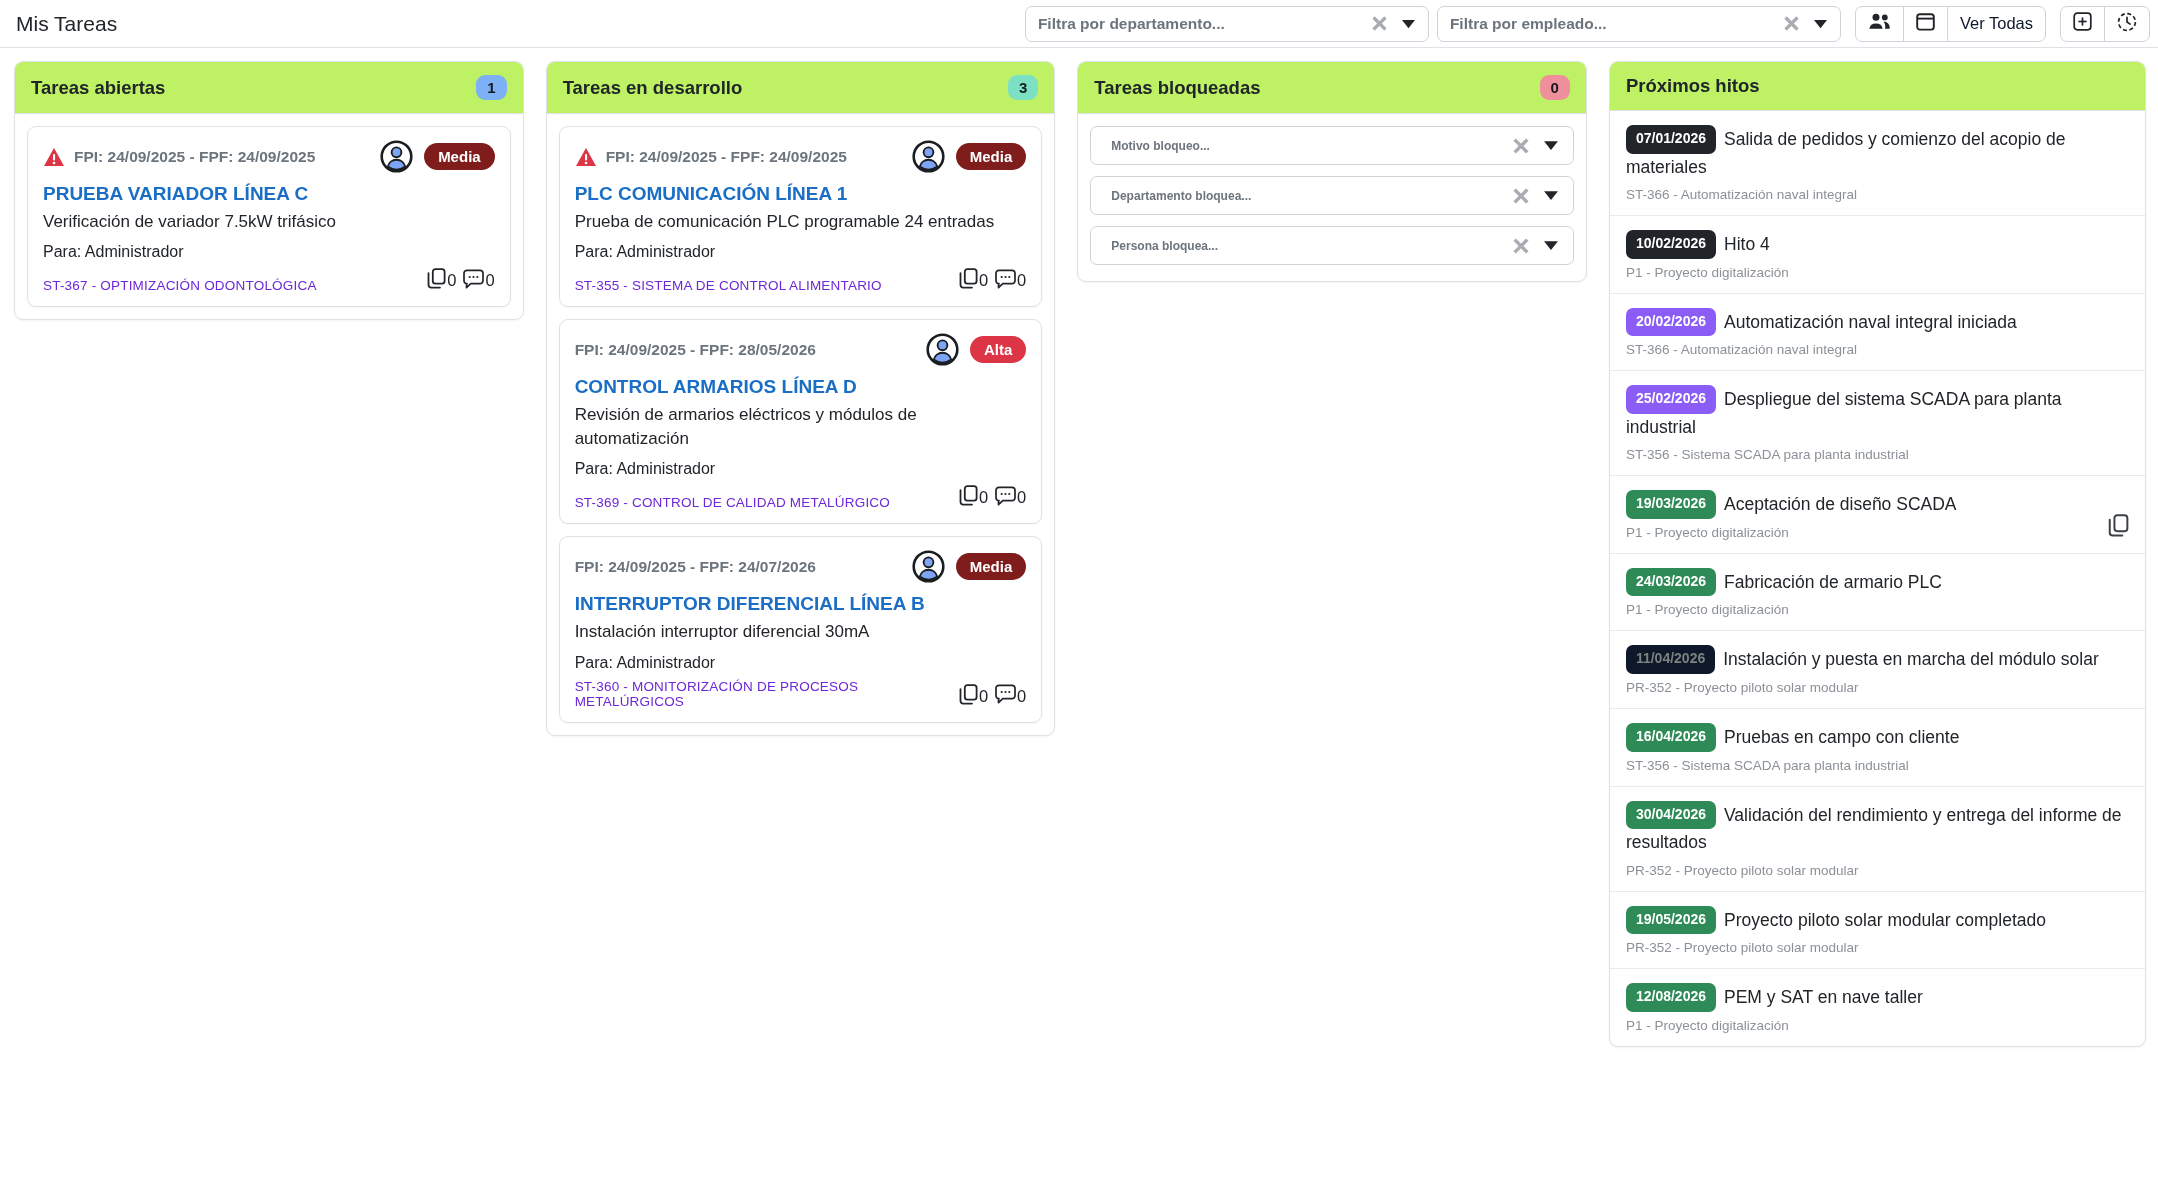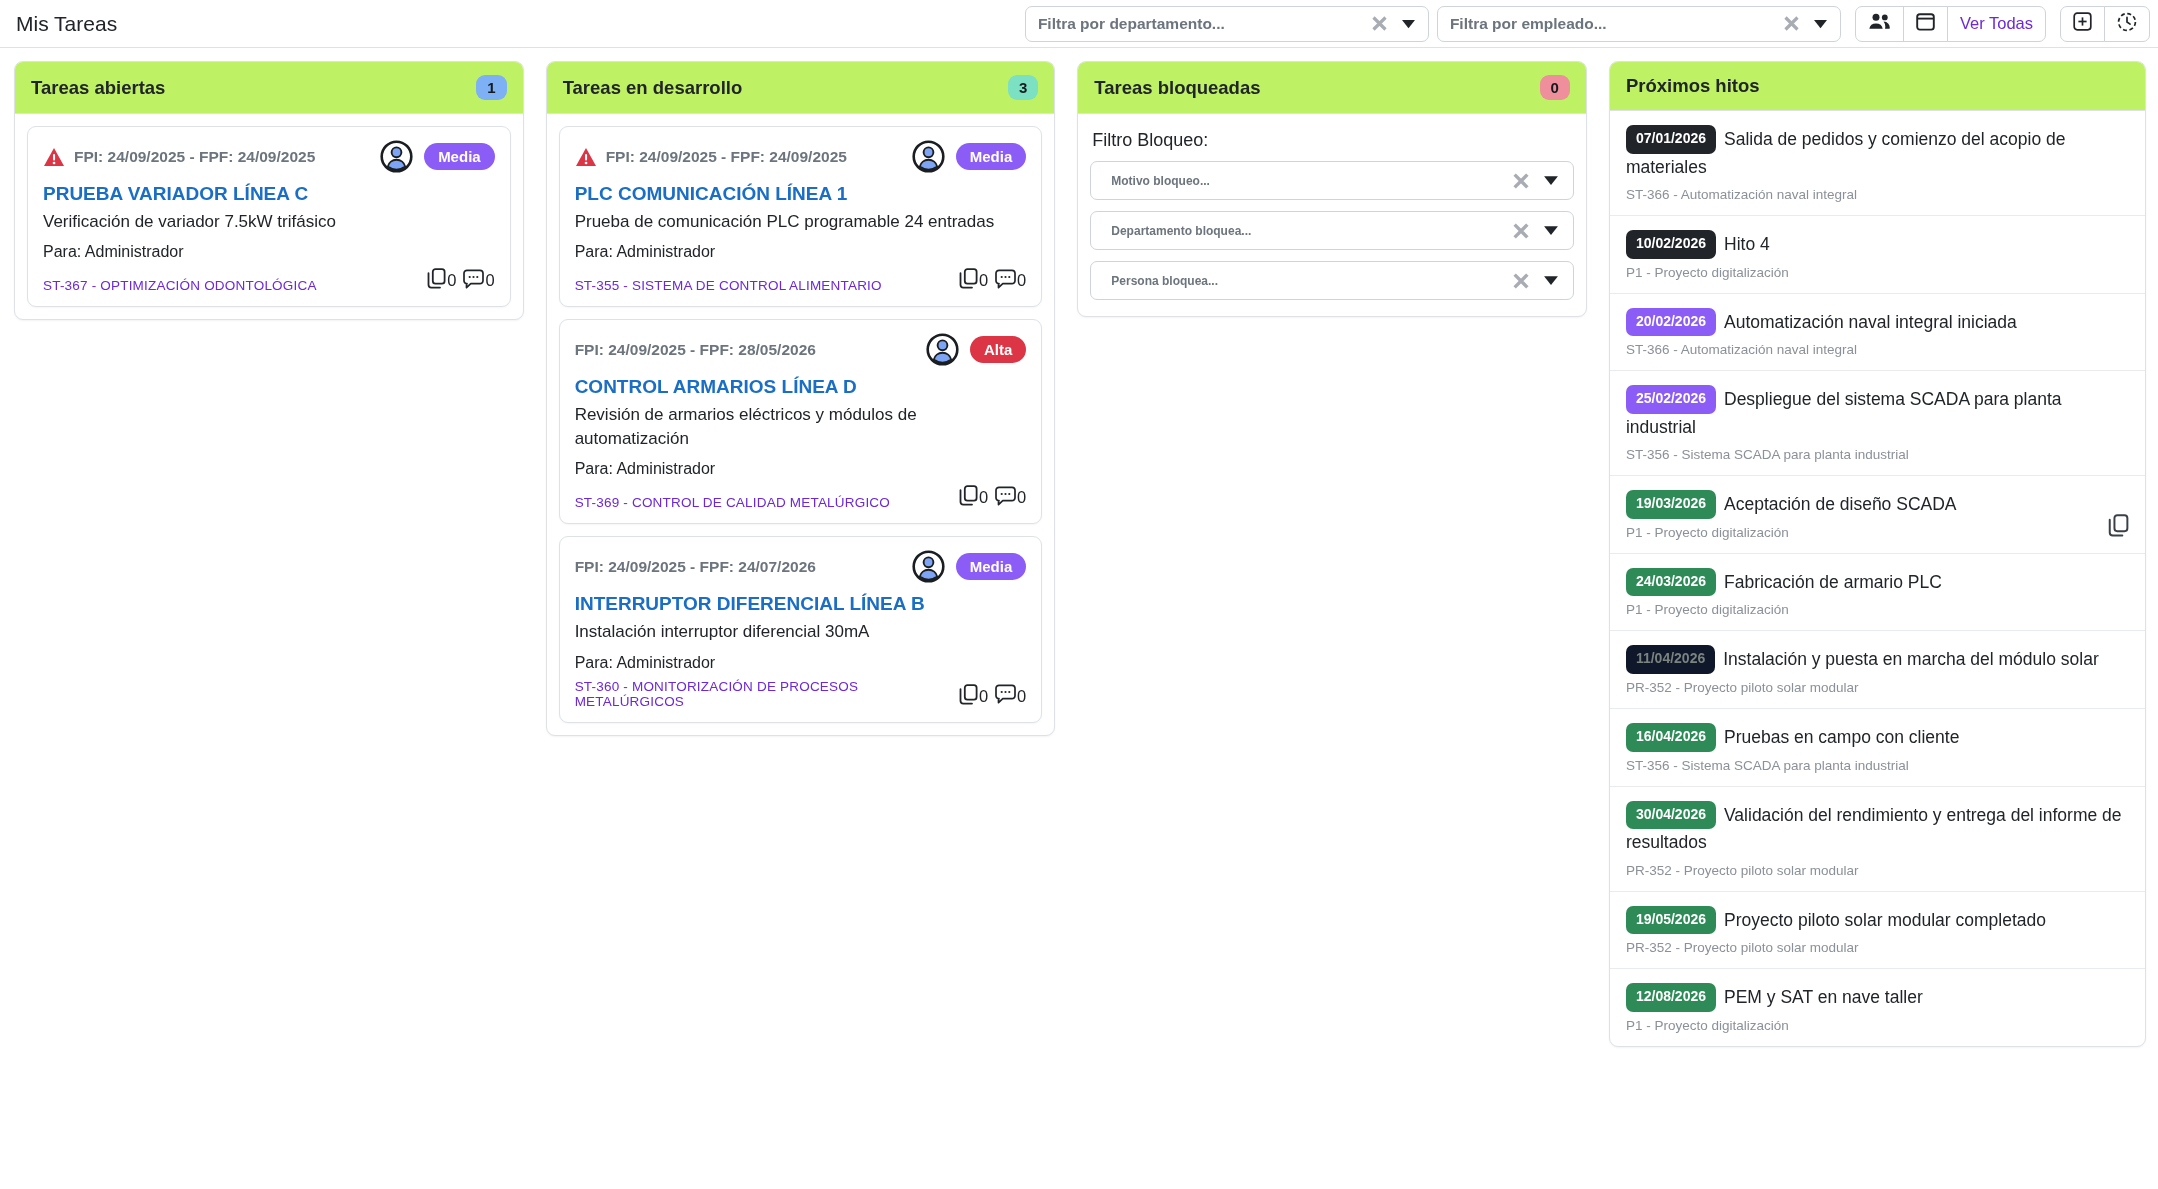--- a/index.html
+++ b/index.html
@@ -25,21 +25,21 @@
   .filter-placeholder {
     color: #6c757d; font-weight: 600; font-size: 15.5px; flex: 1;
     white-space: nowrap; overflow: hidden;
   }
   .clear-btn { display: inline-flex; margin-right: 13px; }
   .caret { display: inline-flex; }
   .btn-group { display: flex; margin-left: 6px; }
   .btn {
     height: 36px; min-width: 42px; border: 1px solid #ced4da; background: #fff;
     display: inline-flex; align-items: center; justify-content: center;
-    padding: 0 12px; font-family: inherit; font-size: 16.5px; color: #6d28d9;
+    padding: 0 12px; font-family: inherit; font-size: 16.5px; color: #0f172a;
     margin-left: -1px; cursor: pointer; border-radius: 0;
   }
   .btn-group .btn:first-child { border-radius: 7px 0 0 7px; margin-left: 0; }
   .btn-group .btn:last-child { border-radius: 0 7px 7px 0; }
   .btn-group .btn:only-child { border-radius: 7px; }
 
   
   .board { display: flex; gap: 22px; padding: 13px 12px 13px 14px; align-items: flex-start; }
   .column {
     border: 1px solid #dee2e6; border-radius: 9px; background: #fff; width: 520px;
@@ -68,21 +68,21 @@
   .card:last-child { margin-bottom: 0; }
   .card-meta { display: flex; align-items: center; gap: 9px; }
   .warn { display: inline-flex; }
   .dates { color: #6c757d; font-weight: 600; font-size: 15.5px; white-space: nowrap; }
   .meta-right { margin-left: auto; display: flex; align-items: center; gap: 11px; }
   .avatar { display: inline-flex; }
   .priority {
     border-radius: 50px; padding: 5px 14px; color: #fff;
     font-weight: 700; font-size: 15px; white-space: nowrap;
   }
-  .priority[data-variant="media"] { background: #8b5cf6; }
+  .priority[data-variant="media"] { background: #7f1d1d; }
   .priority[data-variant="alta"]  { background: #dc3545; }
   .card-title { color: #1a6ec5; font-weight: 700; font-size: 19px; margin-top: 10px; cursor: pointer; }
   .card-desc { font-size: 17px; margin-top: 5px; line-height: 1.42; color: #212529; }
   .card-assignee { font-size: 16px; margin-top: 9px; color: #212529; }
   .card-footer { display: flex; align-items: flex-end; margin-top: 7px; }
   .card-project { color: #6d28d9; font-size: 13.5px; flex: 1; padding-right: 8px; letter-spacing: 0.2px; }
   .counts { display: flex; align-items: center; gap: 7px; white-space: nowrap; }
   .count-item { display: inline-flex; align-items: center; gap: 1px; font-size: 16.5px; color: #212529; }
 
   
@@ -376,21 +376,20 @@
 
     </div>
   </div>
 
   <div class="column">
     <div class="col-header">
       <span class="col-title">Tareas bloqueadas</span>
       <span class="count-badge red">0</span>
     </div>
     <div class="col-body">
-      <div class="blocked-label">Filtro Bloqueo:</div>
 
       <div class="blocked-select">
         <span class="filter-placeholder">Motivo bloqueo...</span>
         <span class="clear-btn">
             <svg width="18" height="18" viewBox="0 0 17 17">
               <path d="M2.5 2.5 L14.5 14.5 M14.5 2.5 L2.5 14.5" stroke="#a9adb3" stroke-width="3.2"></path>
             </svg>
           </span>
         <span class="caret">
             <svg width="16" height="11" viewBox="0 0 15 10">

